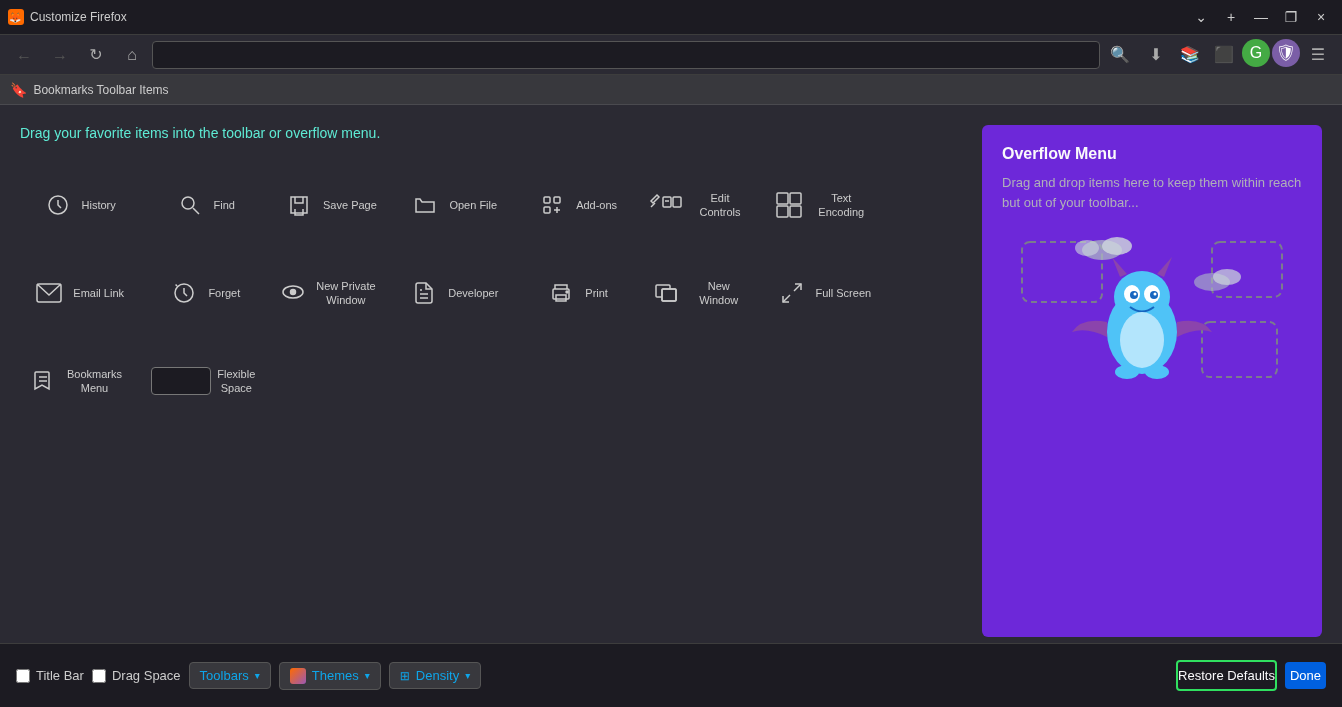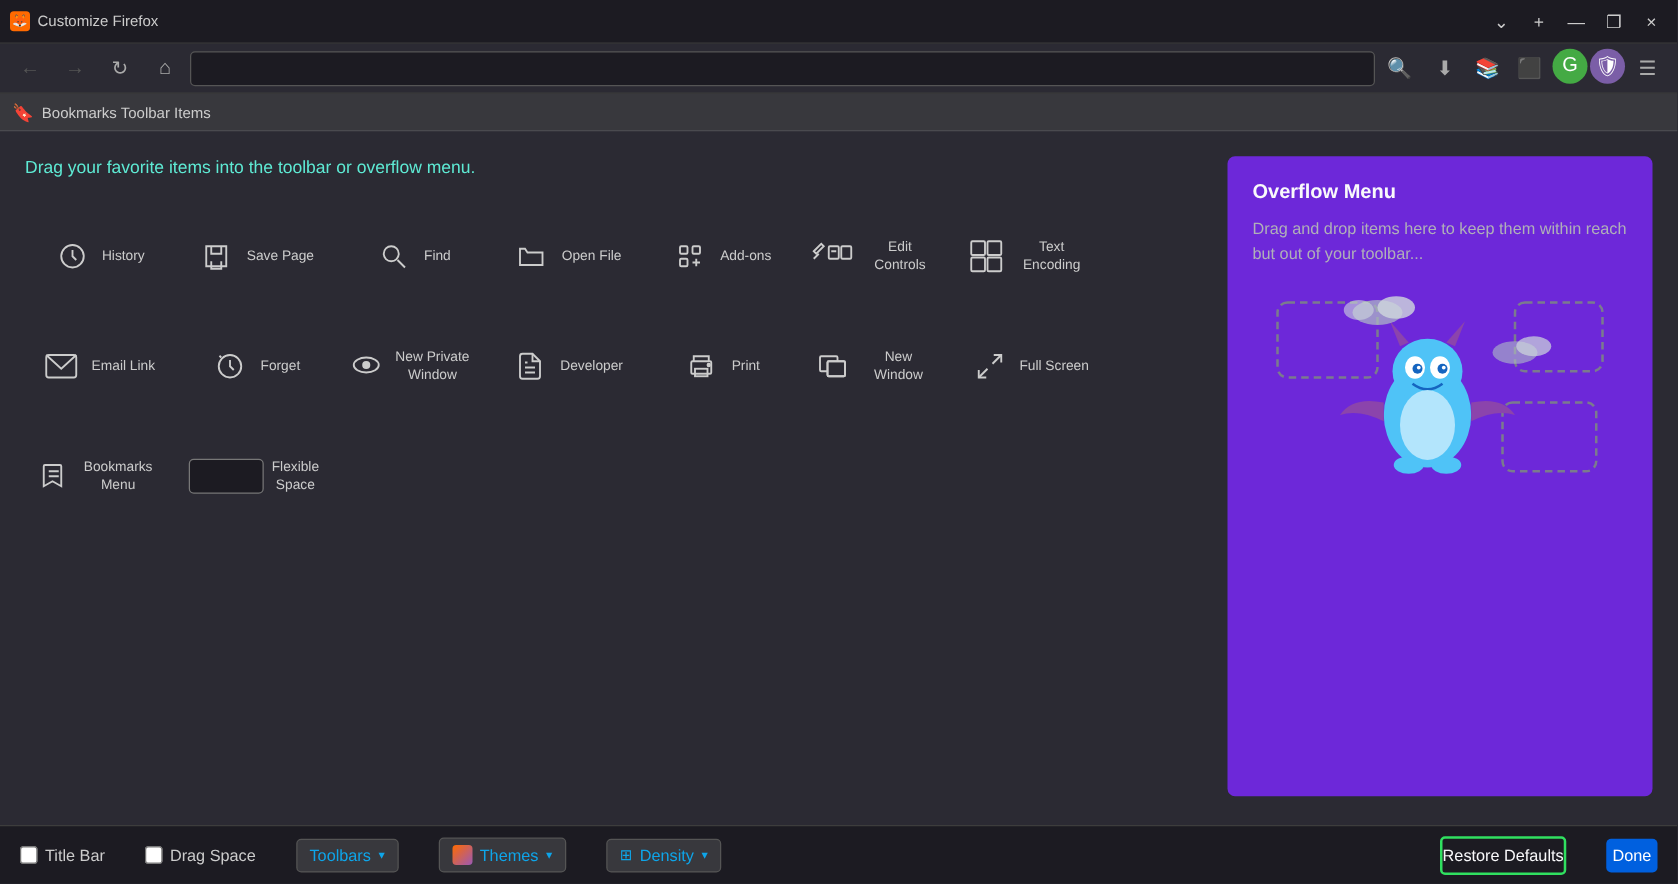--- a/index.html
+++ b/index.html
@@ -221,27 +221,27 @@
       align-items: center;
       height: 160px;
     }
 
     
     .bottom-bar {
       position: absolute;
       bottom: 0;
       left: 0;
       right: 0;
-      height: 47px;
+      height: 64px;
       background: #1c1b22;
       border-top: 1px solid #3d3d3d;
       display: flex;
       align-items: center;
       padding: 0 16px;
-      gap: 32px;
+      gap: 8px;
     }
 
     .checkbox-group {
       display: flex;
       align-items: center;
       gap: 6px;
       font-size: 13px;
       color: #ccc;
     }
     .checkbox-group input[type=checkbox] {
@@ -347,36 +347,36 @@
             <circle cx="12" cy="12" r="9"></circle>
             <polyline points="12,7 12,12 15,15"></polyline>
           </svg>
         </div>
         <span class="item-label">History</span>
       </div>
 
       <div class="toolbar-item">
         <div class="item-icon">
           <svg width="24" height="24" viewBox="0 0 24 24" fill="none" stroke="#ccc" stroke-width="1.5">
+            <circle cx="10" cy="10" r="6"></circle>
+            <line x1="15" y1="15" x2="21" y2="21"></line>
+          </svg>
+        </div>
+        <span class="item-label">Find</span>
+      </div>
+
+      <div class="toolbar-item">
+        <div class="item-icon">
+          <svg width="24" height="24" viewBox="0 0 24 24" fill="none" stroke="#ccc" stroke-width="1.5">
             <path d="M4 4h16v16H4z"></path>
             <polyline points="8,4 8,10 16,10 16,4"></polyline>
             <polyline points="8,16 8,22 16,22 16,16"></polyline>
           </svg>
         </div>
         <span class="item-label">Save Page</span>
-      </div>
-
-      <div class="toolbar-item">
-        <div class="item-icon">
-          <svg width="24" height="24" viewBox="0 0 24 24" fill="none" stroke="#ccc" stroke-width="1.5">
-            <circle cx="10" cy="10" r="6"></circle>
-            <line x1="15" y1="15" x2="21" y2="21"></line>
-          </svg>
-        </div>
-        <span class="item-label">Find</span>
       </div>
 
       <div class="toolbar-item">
         <div class="item-icon">
           <svg width="24" height="24" viewBox="0 0 24 24" fill="none" stroke="#ccc" stroke-width="1.5">
             <path d="M3 6h4l2 3h12v10H3z"></path>
           </svg>
         </div>
         <span class="item-label">Open File</span>
       </div>

